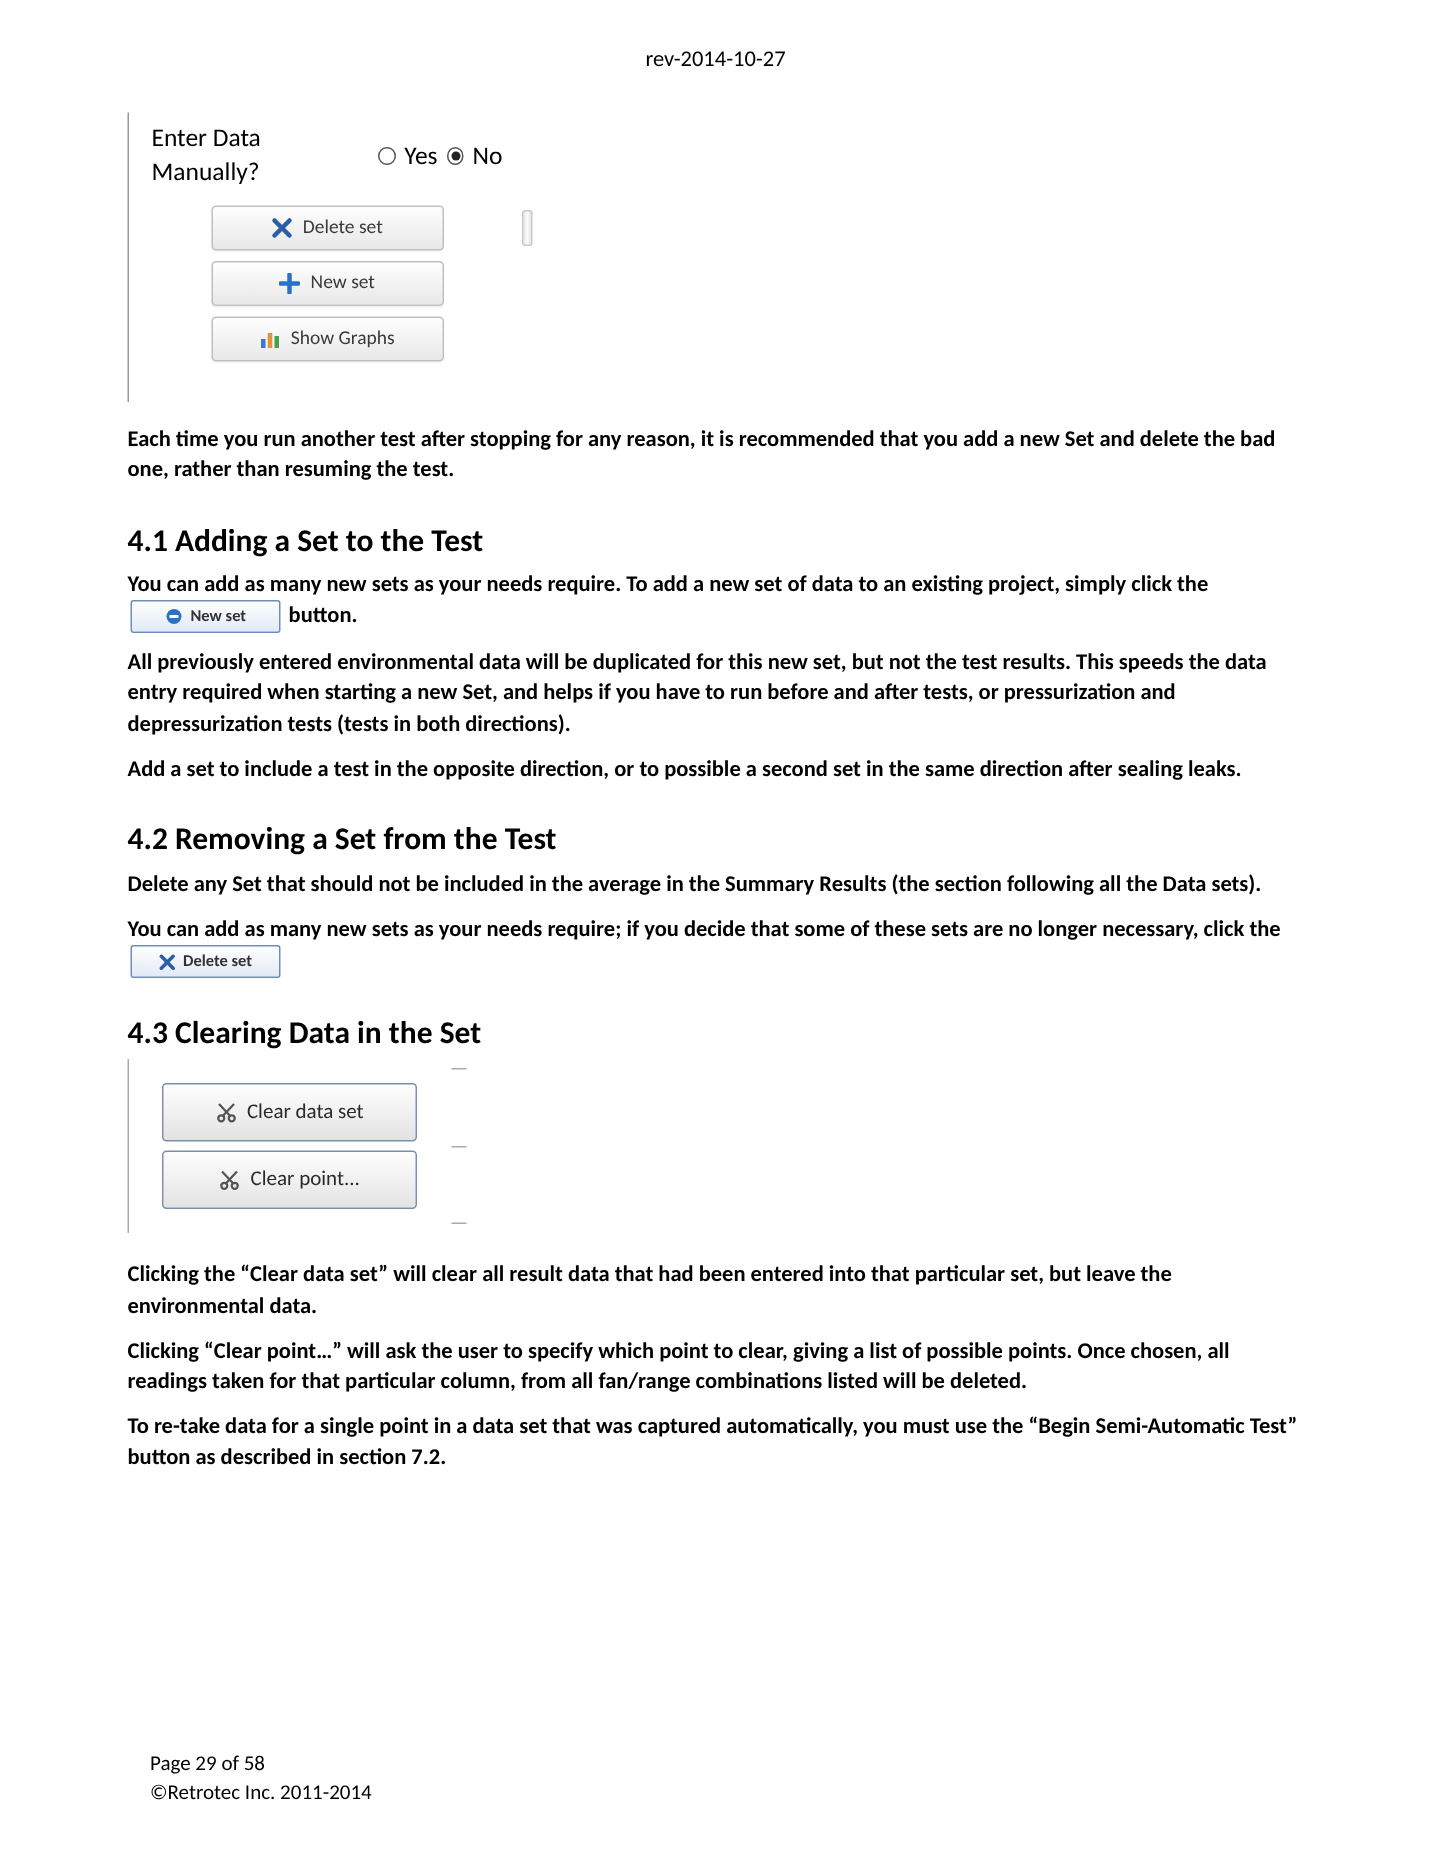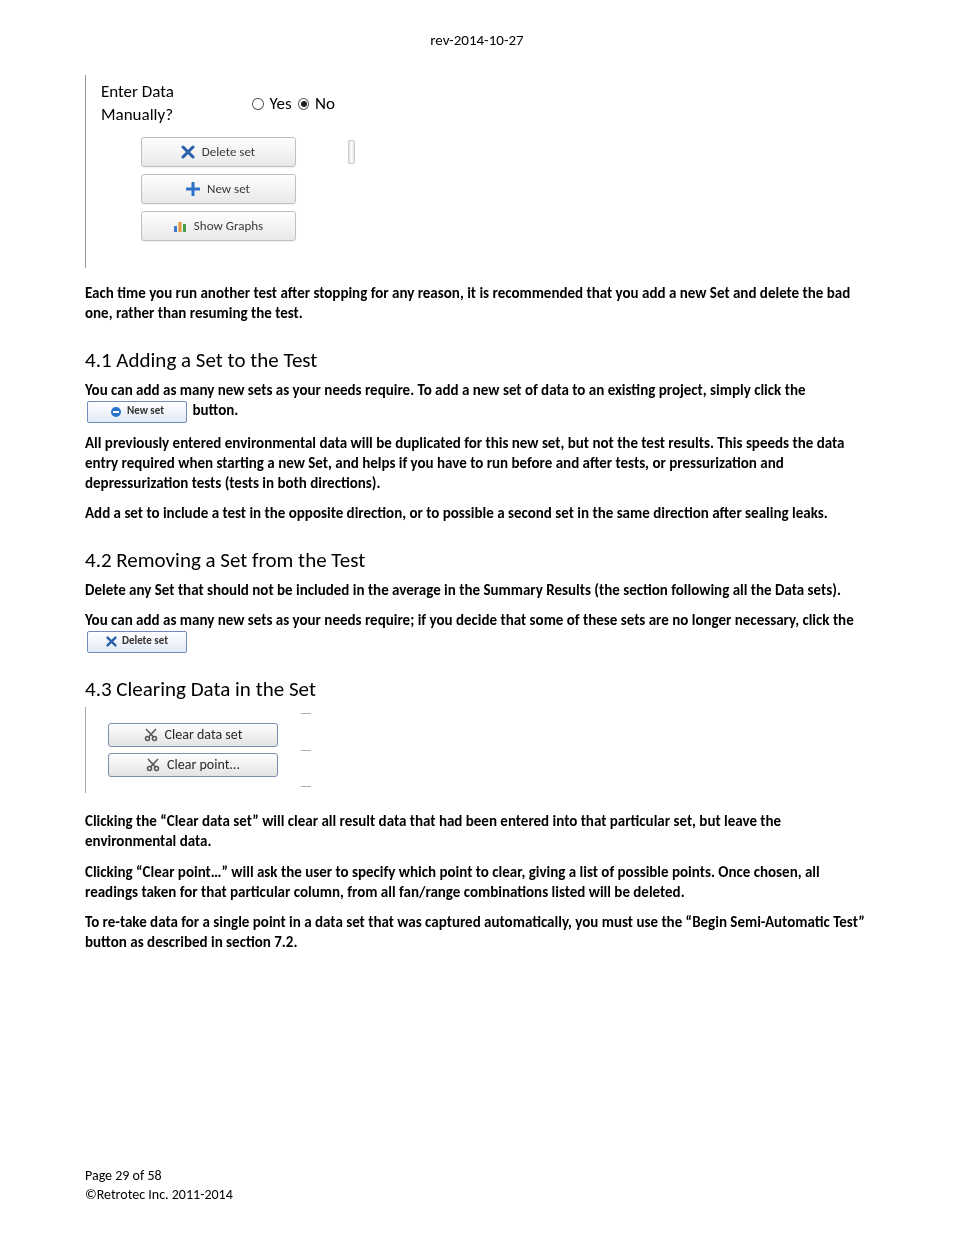--- a/index.html
+++ b/index.html
@@ -68,44 +68,44 @@
       gap:5px;
       width: 100px; height: 22px;
       background: linear-gradient(to bottom,#fefefe,#e2eaf6);
       border:1px solid #6f8dbb; border-radius:2px;
       font-size: 11px; color:#333;
       vertical-align: middle; margin: 0 2px;
     }
     .ui-btn-clear {
       display:flex; align-items:center; justify-content:center;
       gap:7px;
-      width: 170px; height: 24px;
+      width: 170px; height: 39px;
       margin: 6px 0;
       background: linear-gradient(to bottom,#fefefe,#e3e3e3);
       border:1px solid #7b8eab; border-radius:3px;
       font-size: 14px; color:#2a2a2a;
     }
     h2 {
       font-size: 21px;
-      font-weight: normal;
+      font-weight: bold;
       color:#000;
       margin-top: 22px;
       margin-bottom: 4px;
     }
     p.body { margin: 6px 0 10px 0; font-weight: bold; }
     .clear-ui {
       border-left:1px solid #aaa;
       padding: 10px 0 10px 22px;
       margin: 4px 0 18px 0;
       width: 220px;
       position: relative;
     }
     .clear-tick { position:absolute; right:-6px; width:10px; height:1px; background:#aaa; }
     .footer {
-      position:absolute; bottom:30px; left:85px;
+      position:absolute; bottom:30px; left:100px;
       font-size:14px;
     }
     
     svg { display:block; }
   </style>
 </head>
 <body>
 
 <div class="header-date">rev-2014-10-27</div>
 

